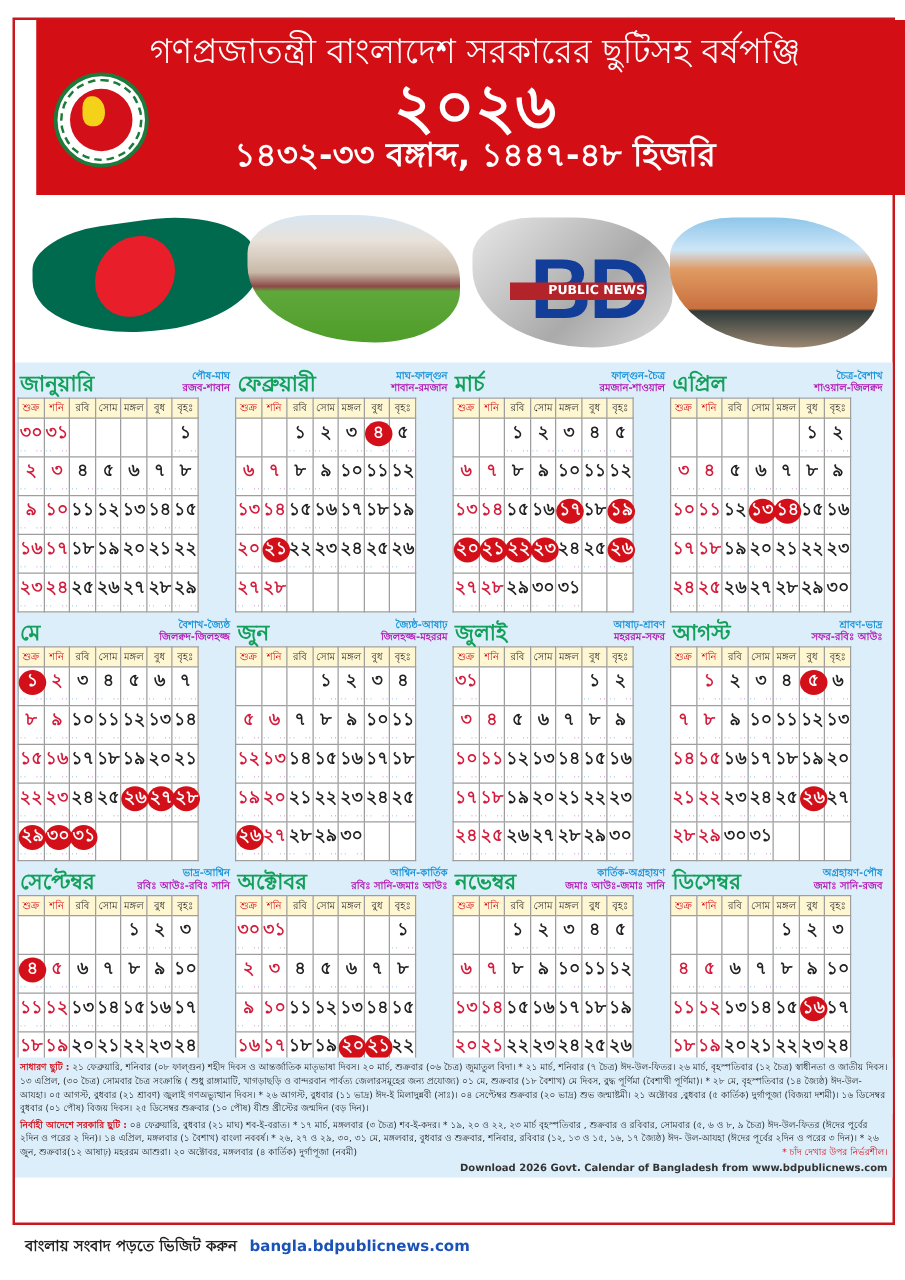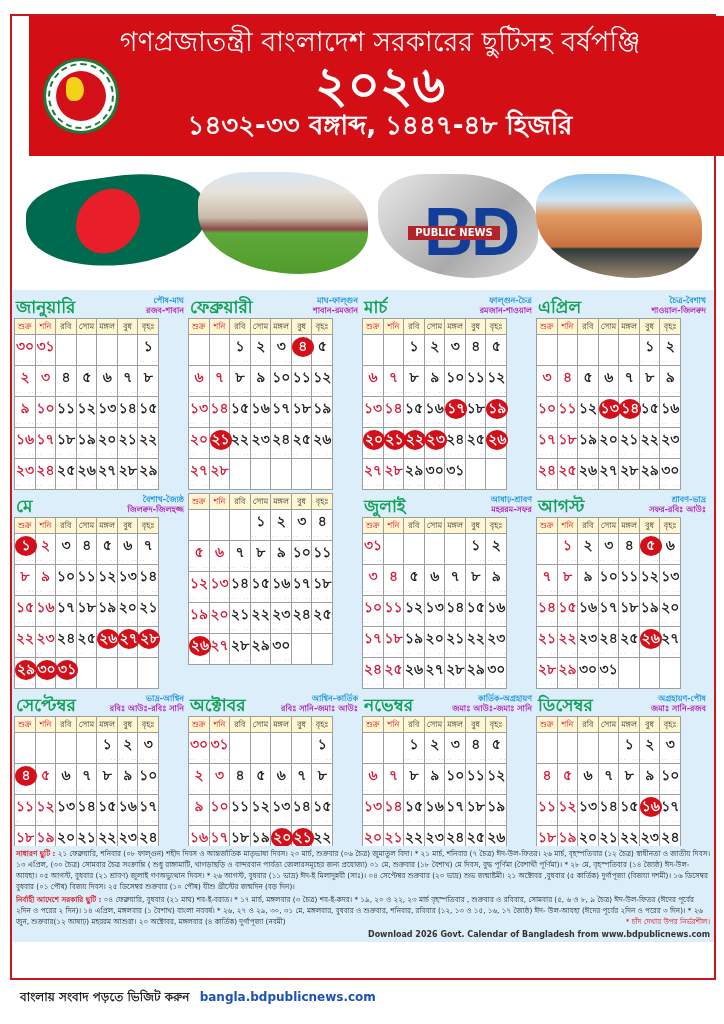--- a/index.html
+++ b/index.html
@@ -13,21 +13,21 @@
   .seal .inner { position: absolute; left: 10px; top: 10px; width: 50px; height: 50px; border-radius: 50%; background: #d3101a; }
   .seal .map { position: absolute; left: 20px; top: 16px; width: 18px; height: 24px; background: #f5d21a; border-radius: 40% 60% 50% 40%; }
   .seal .ring { position: absolute; left: 2px; top: 2px; width: 66px; height: 66px; border-radius: 50%; border: 2px dashed #1c7a3a; }
   .banner { position: absolute; left: 0; top: 142px; width: 702px; height: 130px; }
   .img { position: absolute; border-radius: 30% 50% 40% 60%; }
   .flag { left: 14px; top: 18px; width: 180px; height: 90px; background: #006a4e; transform: skewY(-8deg); }
   .flag .dot { position: absolute; left: 50px; top: 12px; width: 64px; height: 64px; border-radius: 50%; background: #e81f2a; }
   .parl { left: 186px; top: 14px; width: 170px; height: 102px; background: linear-gradient(#d7e6f3 0%, #e8e2da 20%, #c8b9a8 45%, #8c4a48 56%, #5fa83a 60%, #4f9d2a 100%); }
   .bdlogo { left: 366px; top: 16px; width: 160px; height: 104px; background: linear-gradient(135deg, #e8e8e8, #aaa 60%, #ddd); }
   .bdlogo .bd { position: absolute; left: 46px; top: 18px; font-size: 68px; font-weight: bold; color: #123e9a; font-family: Liberation Sans, sans-serif; letter-spacing: -2px; }
-  .bdlogo .strip { position: absolute; left: 30px; top: 52px; width: 92px; height: 14px; background: #b3232a; color: #fff; font-size: 10px; font-weight: bold; text-align: center; line-height: 14px; }
+  .bdlogo .strip { position: absolute; left: 30px; top: 52px; width: 108px; height: 14px; background: #b3232a; color: #fff; font-size: 10px; font-weight: bold; text-align: right; line-height: 14px; }
   .fort { left: 524px; top: 16px; width: 166px; height: 104px; background: linear-gradient(#8ec6ea 0%, #cde6f6 25%, #e09a62 40%, #c9703f 70%, #2e3a3a 72%, #9a8772 100%); }
   .grid { position: absolute; left: 0; top: 274px; width: 702px; background: #dbeefa; padding: 4px 2px 0 2px; }
   .row { display: flex; gap: 2px; margin-bottom: 3px; }
   .month { width: 172px; background: #dbeefa; }
   .mhead { height: 24px; position: relative; }
   .mname { position: absolute; left: 2px; top: 0; font-size: 17px; font-weight: bold; color: #12a05a; }
   .mbn { position: absolute; right: 2px; top: 0; font-size: 8px; color: #1a94d9; font-weight: bold; }
   .mhj { position: absolute; right: 2px; top: 10px; font-size: 8px; color: #b21bb4; font-weight: bold; }
   table.cal { width: 145px; border-collapse: collapse; background: #fff; table-layout: fixed; }
   table.cal th { font-size: 8px; background: #fff6d2; border: 1px solid #9e9e9e; height: 16px; font-weight: normal; color: #333; }
@@ -850,20 +850,25 @@
                   </div></td>
                 <td></td>
                 <td></td>
                 <td></td>
                 <td></td>
               </tr>
             </tbody>
           </table>
         </div>
         <div class="month">
+          <div class="mhead">
+            <span class="mname">জুন</span>
+            <span class="mbn">জ্যৈষ্ঠ-আষাঢ়</span>
+            <span class="mhj">জিলহজ্জ-মহররম</span>
+          </div>
           <table class="cal">
             <tbody>
               <tr>
                 <th class="wk">শুক্র</th>
                 <th class="wk">শনি</th>
                 <th class="">রবি</th>
                 <th class="">সোম</th>
                 <th class="">মঙ্গল</th>
                 <th class="">বুধ</th>
                 <th class="">বৃহঃ</th>

